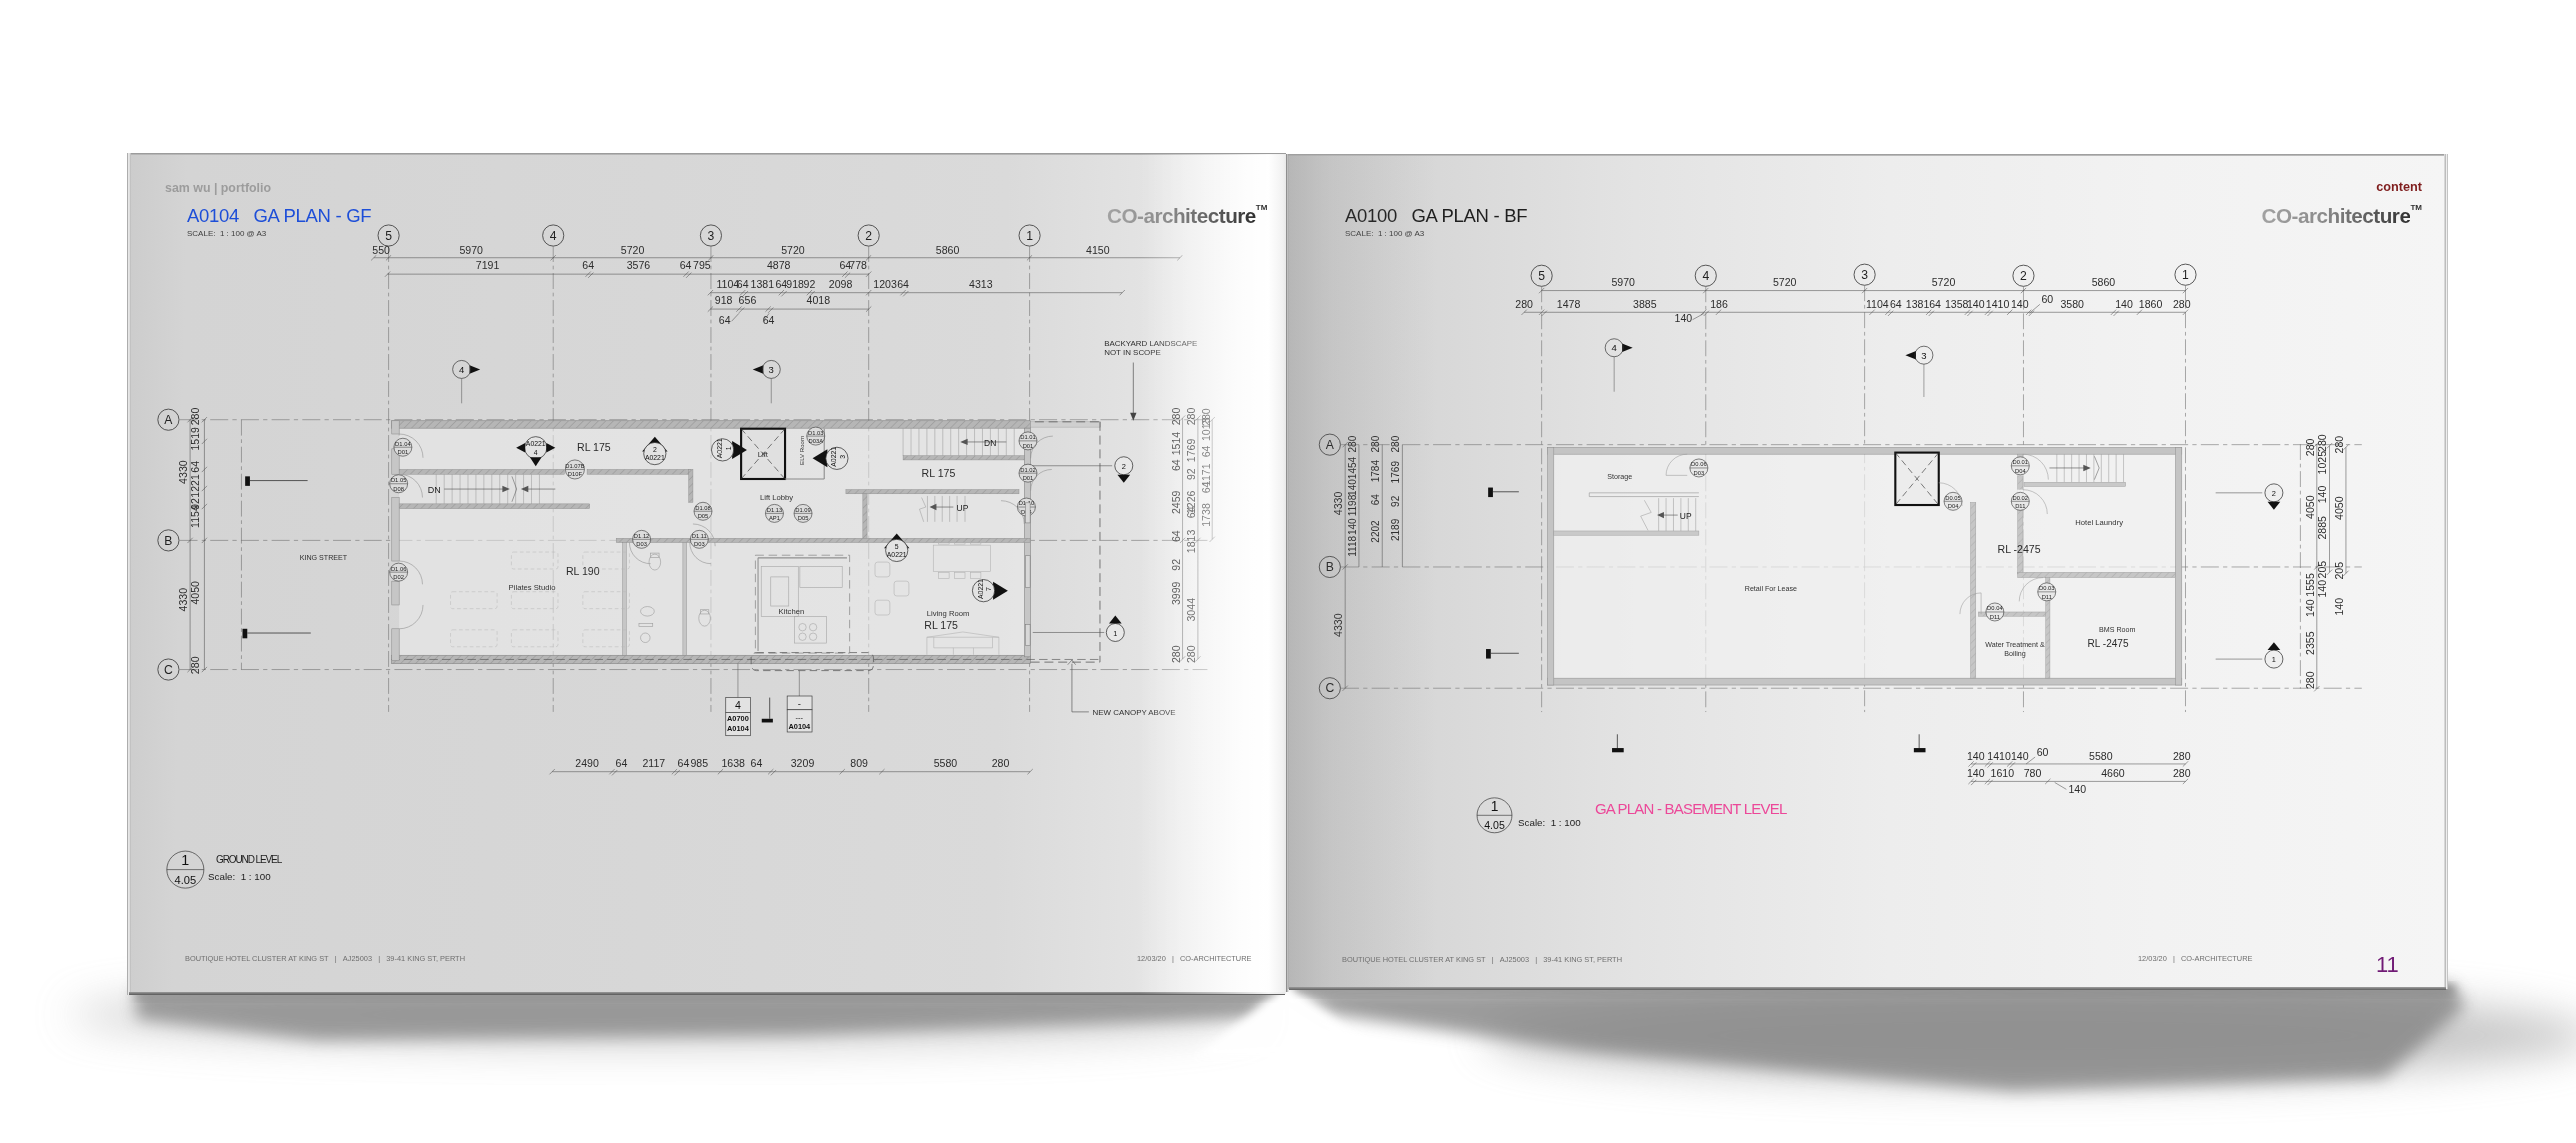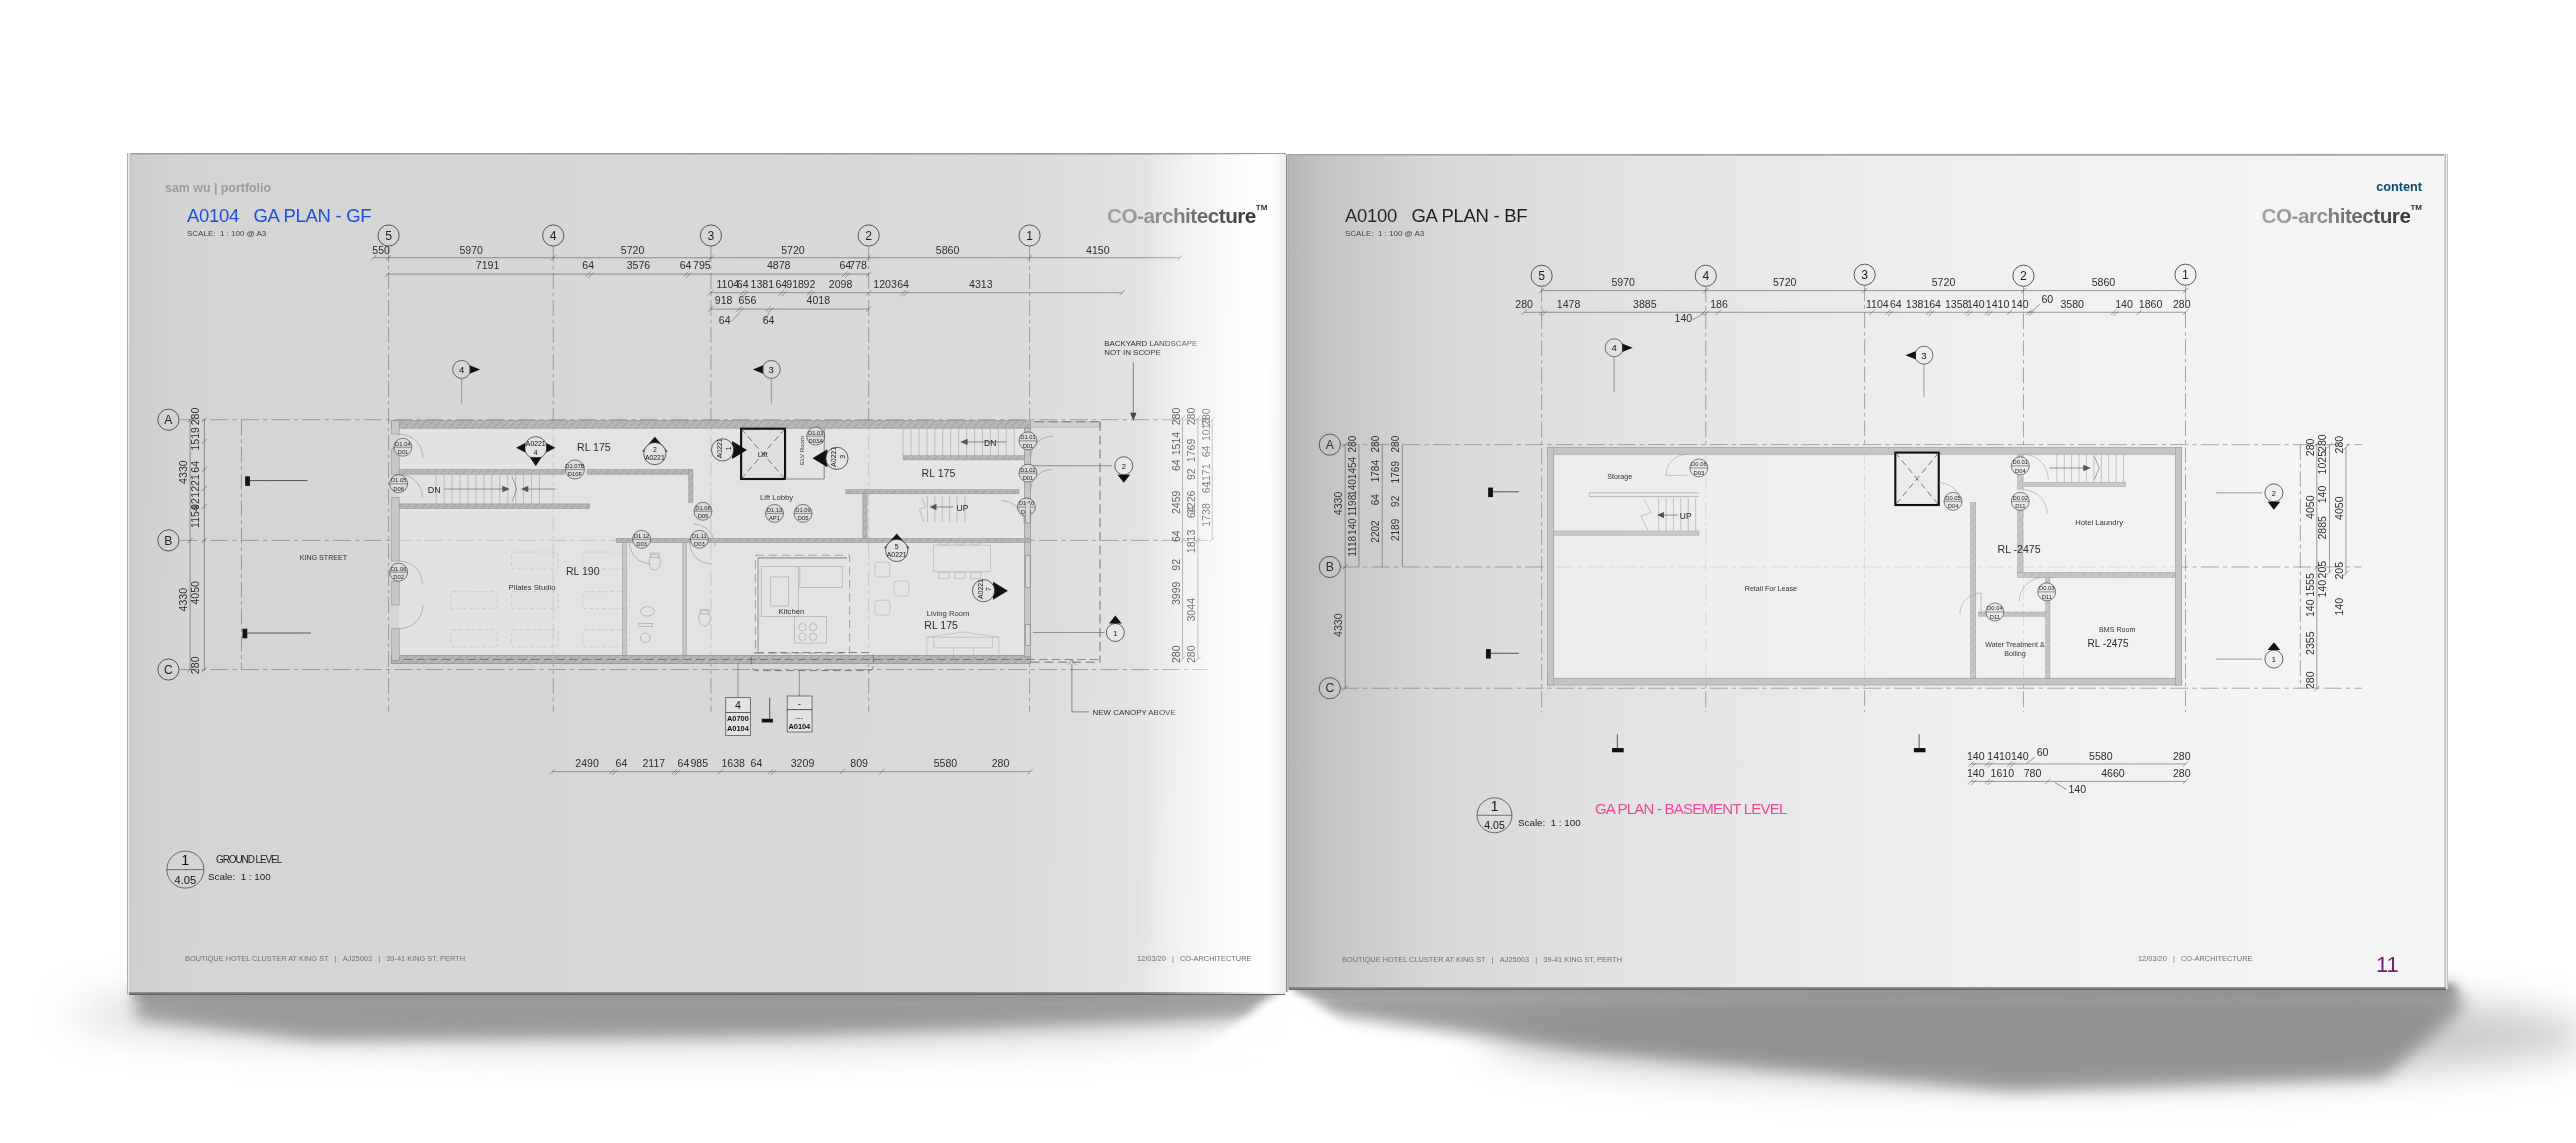--- a/index.html
+++ b/index.html
@@ -56,21 +56,21 @@
 <div class="abs" style="left:187px;top:205px;font-size:18.5px;letter-spacing:-0.3px;color:#1d4ed8">A0104&nbsp;&nbsp;&nbsp;GA PLAN - GF</div>
 <div class="abs" style="left:187px;top:229px;font-size:8px;color:#3c3c3c">SCALE:&nbsp; 1 : 100 @ A3</div>
 
 <div class="abs" style="left:1107px;top:203px;width:180px;white-space:nowrap;z-index:30">
   <span style="font-size:20.7px;font-weight:bold;letter-spacing:-0.5px;background:linear-gradient(90deg,#a2a2a2 0%,#8c8c8c 40%,#5a5a5a 75%,#2f2f2f 100%);-webkit-background-clip:text;background-clip:text;color:transparent">CO-architecture</span><span style="font-size:8px;font-weight:bold;color:#2f2f2f;vertical-align:12.7px">TM</span>
 </div>
 
 <div class="abs" style="left:1345px;top:205px;font-size:18.5px;letter-spacing:-0.3px;color:#1f1f1f">A0100&nbsp;&nbsp;&nbsp;GA PLAN - BF</div>
 <div class="abs" style="left:1345px;top:229px;font-size:8px;color:#3c3c3c">SCALE:&nbsp; 1 : 100 @ A3</div>
 
-<div class="abs" style="left:2332px;top:180px;width:90px;text-align:right;font-size:12.7px;color:#0c4a6e;font-weight:bold">content</div>
+<div class="abs" style="left:2332px;top:180px;width:90px;text-align:right;font-size:12.7px;color:#7f1d1d;font-weight:bold">content</div>
 
 <div class="abs" style="left:2242px;top:203px;width:180px;text-align:right;white-space:nowrap;z-index:30">
   <span style="font-size:20.7px;font-weight:bold;letter-spacing:-0.5px;background:linear-gradient(90deg,#a2a2a2 0%,#8c8c8c 40%,#5a5a5a 75%,#2f2f2f 100%);-webkit-background-clip:text;background-clip:text;color:transparent">CO-architecture</span><span style="font-size:8px;font-weight:bold;color:#2f2f2f;vertical-align:12.7px">TM</span>
 </div>
 
 <svg class="abs" style="left:129px;top:154px" width="1157" height="840" viewBox="0 0 2185 1587">
 <defs>
 <pattern id="hatchL" width="10" height="10" patternUnits="userSpaceOnUse" patternTransform="rotate(45)">
   <rect width="10" height="10" fill="#b6b6b6"></rect>
           <line x1="0" y1="0" x2="0" y2="10" stroke="#808080" stroke-width="1.3"></line>

